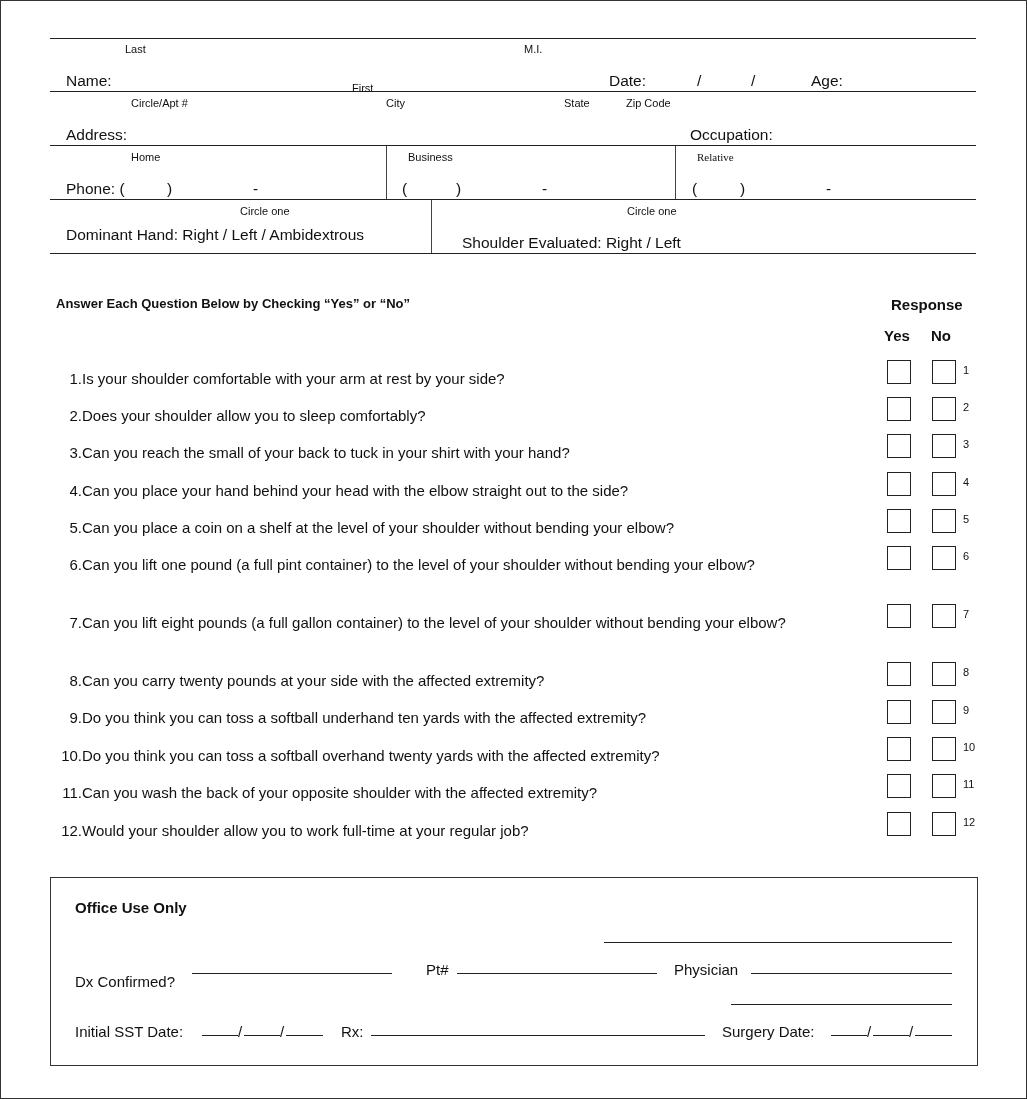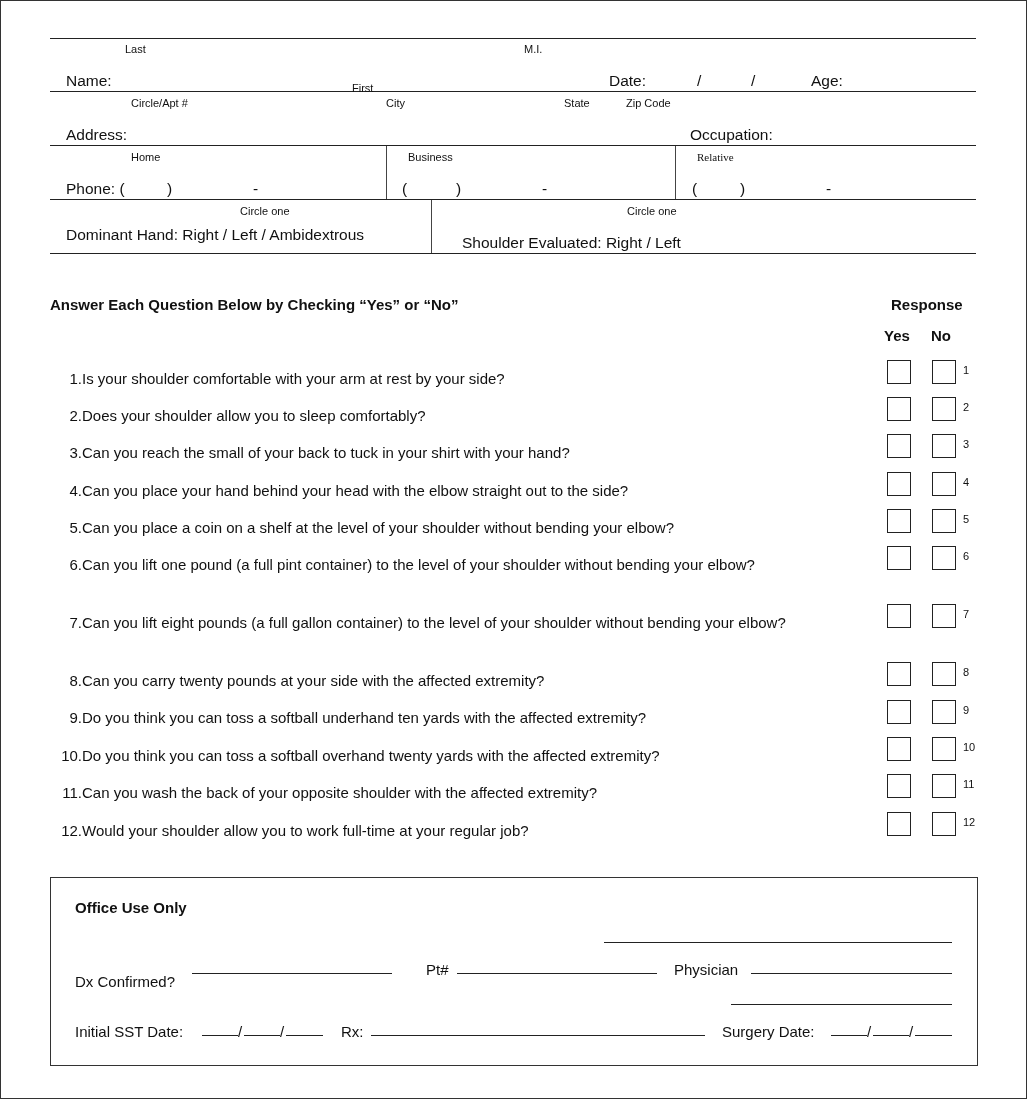--- a/index.html
+++ b/index.html
@@ -68,21 +68,21 @@
   <span class="abs big" style="left:826px; top:180px;">-</span>
 </div>
 
 <div>
   <span class="abs small" style="left:240px; top:205px;">Circle one</span>
   <span class="abs small" style="left:627px; top:205px;">Circle one</span>
   <span class="abs big" style="left:66px; top:226px;">Dominant Hand: Right / Left / Ambidextrous</span>
   <span class="abs big" style="left:462px; top:234px;">Shoulder Evaluated: Right / Left</span>
 </div>
 
-<span class="abs bold" style="left:50px; top:296px; font-size:15px;">Answer Each Question Below by Checking “Yes” or “No”</span>
+<span class="abs bold" style="left:56px; top:296px; font-size:13px;">Answer Each Question Below by Checking “Yes” or “No”</span>
 <span class="abs bold" style="left:891px; top:296px; font-size:15px;">Response</span>
 <span class="abs bold" style="left:884px; top:327px; font-size:15px;">Yes</span>
 <span class="abs bold" style="left:931px; top:327px; font-size:15px;">No</span>
 
 <div>
   <div class="q" style="top:368px;"><span class="num">1.</span><span class="txt">Is your shoulder comfortable with your arm at rest by your side?</span></div>
   <div class="q" style="top:405px;"><span class="num">2.</span><span class="txt">Does your shoulder allow you to sleep comfortably?</span></div>
   <div class="q" style="top:442px;"><span class="num">3.</span><span class="txt">Can you reach the small of your back to tuck in your shirt with your hand?</span></div>
   <div class="q" style="top:480px;"><span class="num">4.</span><span class="txt">Can you place your hand behind your head with the elbow straight out to the side?</span></div>
   <div class="q" style="top:517px;"><span class="num">5.</span><span class="txt">Can you place a coin on a shelf at the level of your shoulder without bending your elbow?</span></div>

